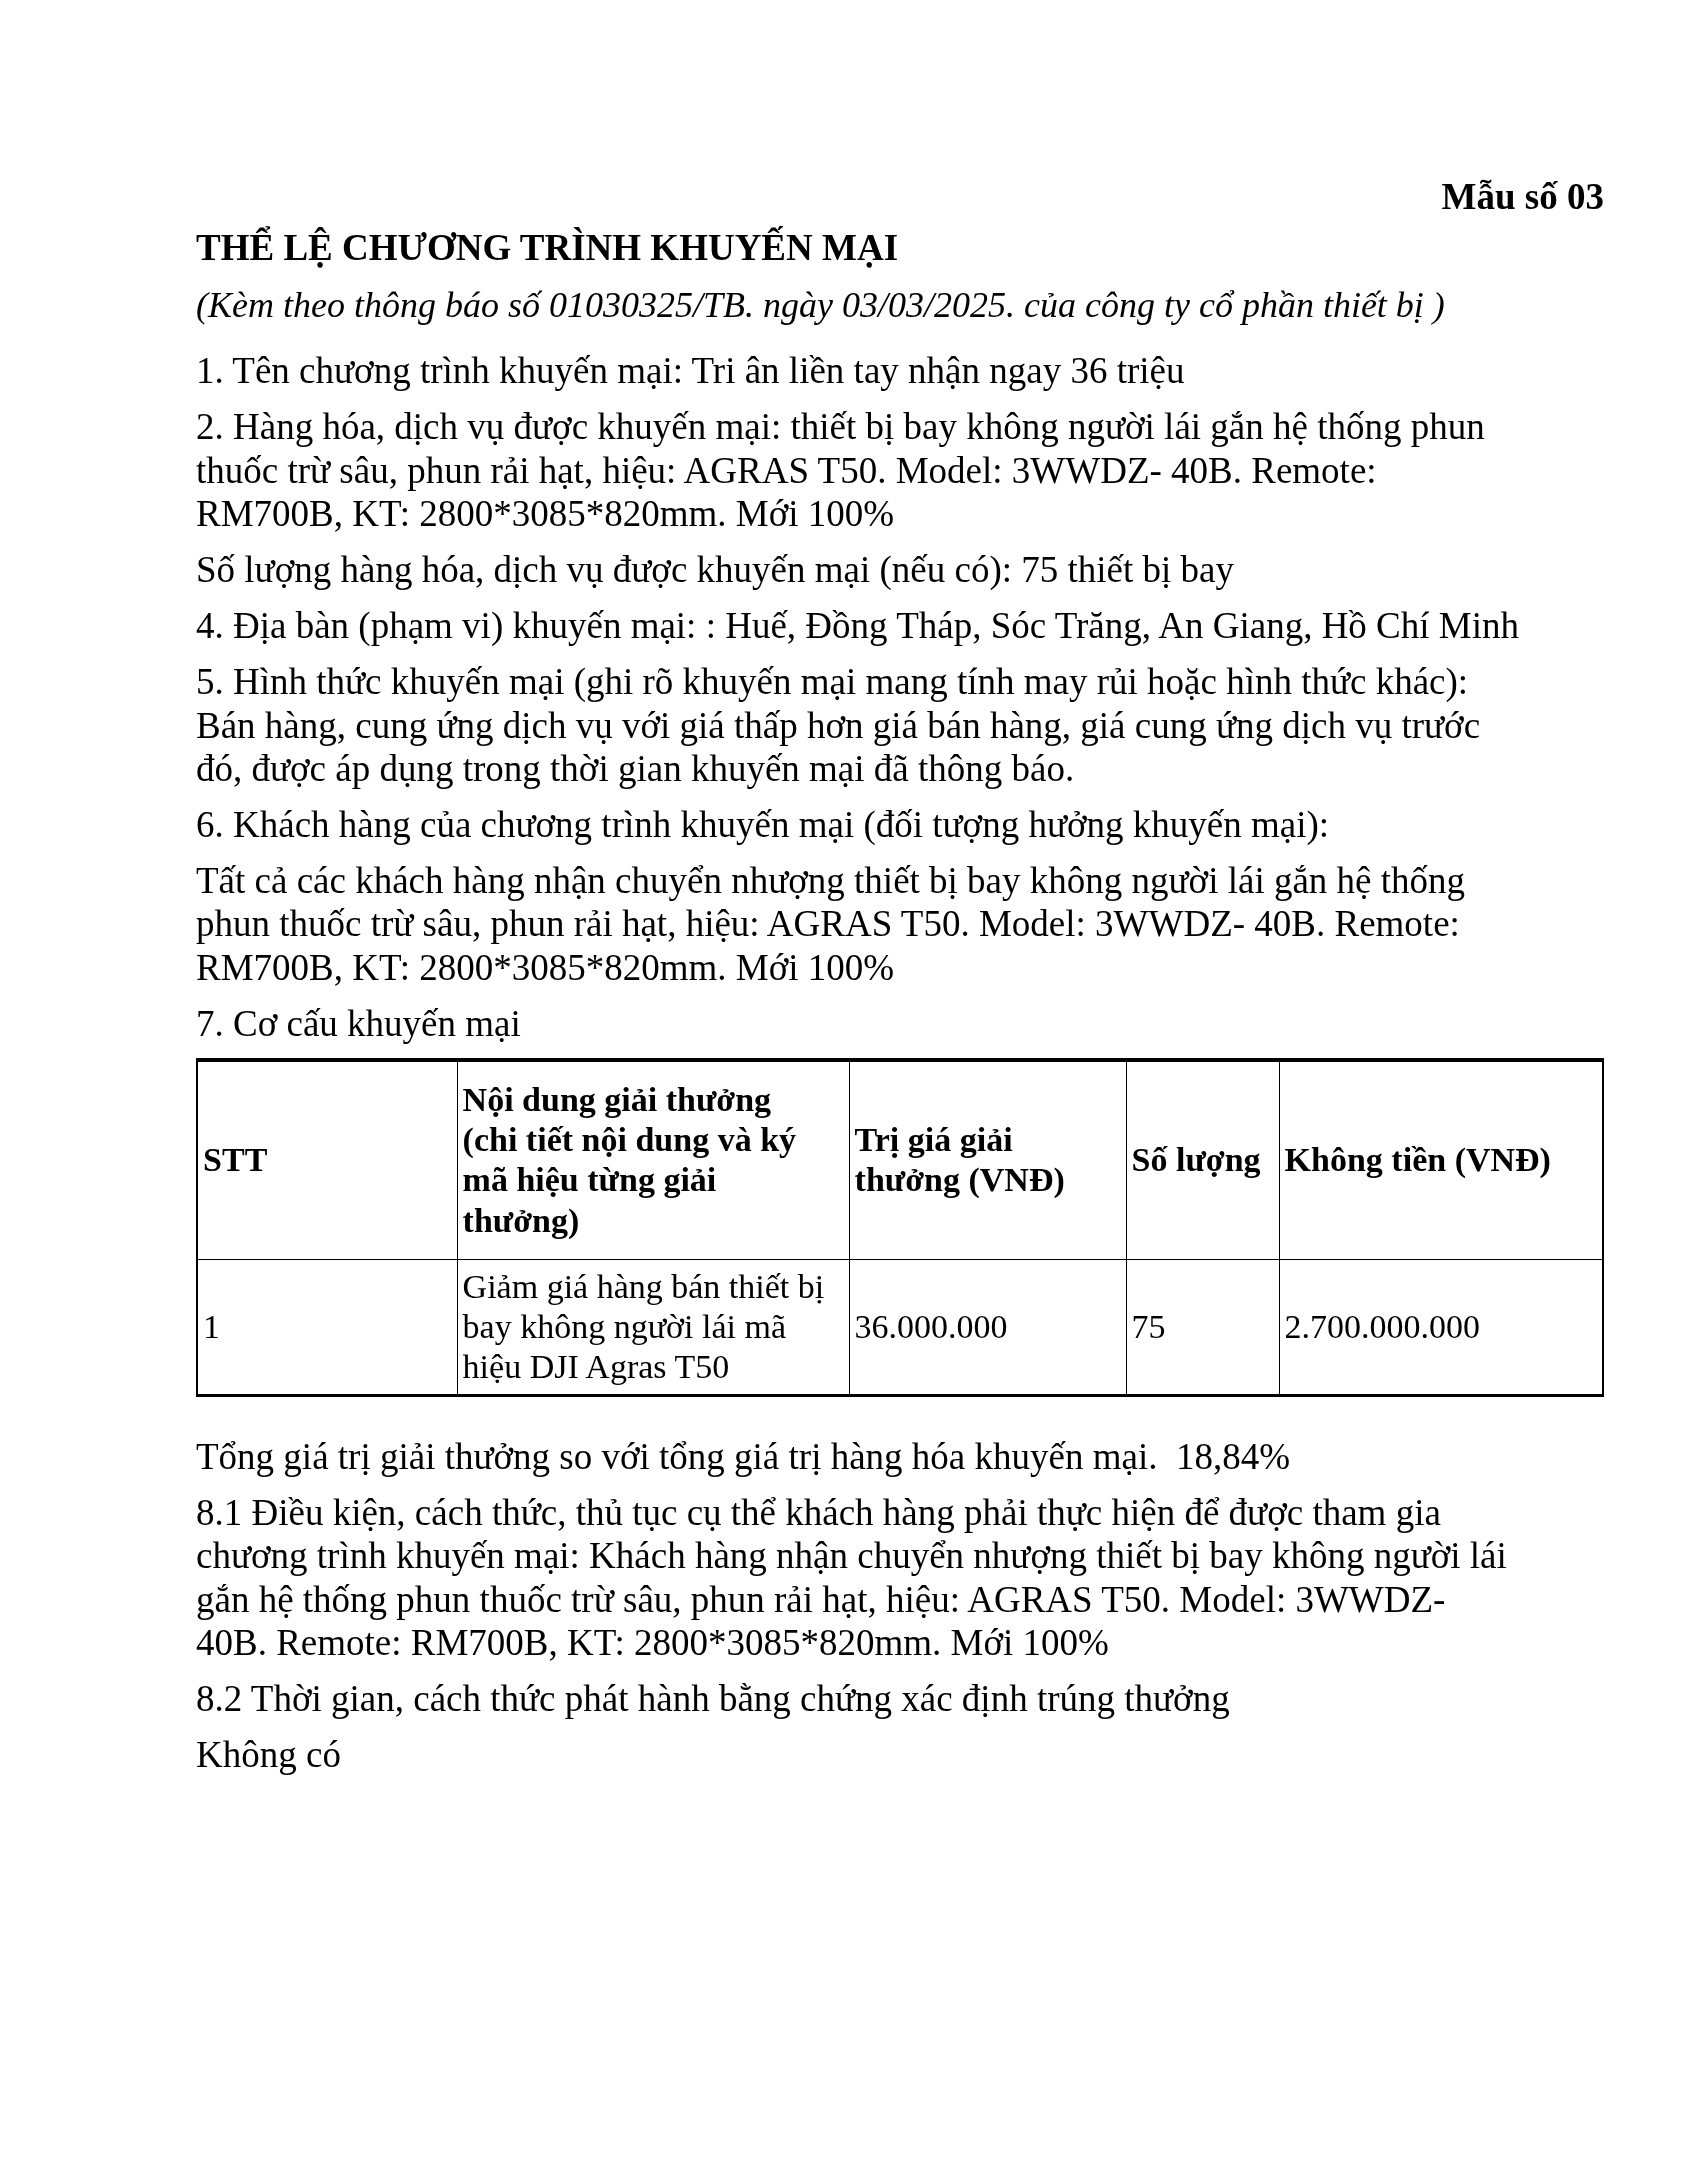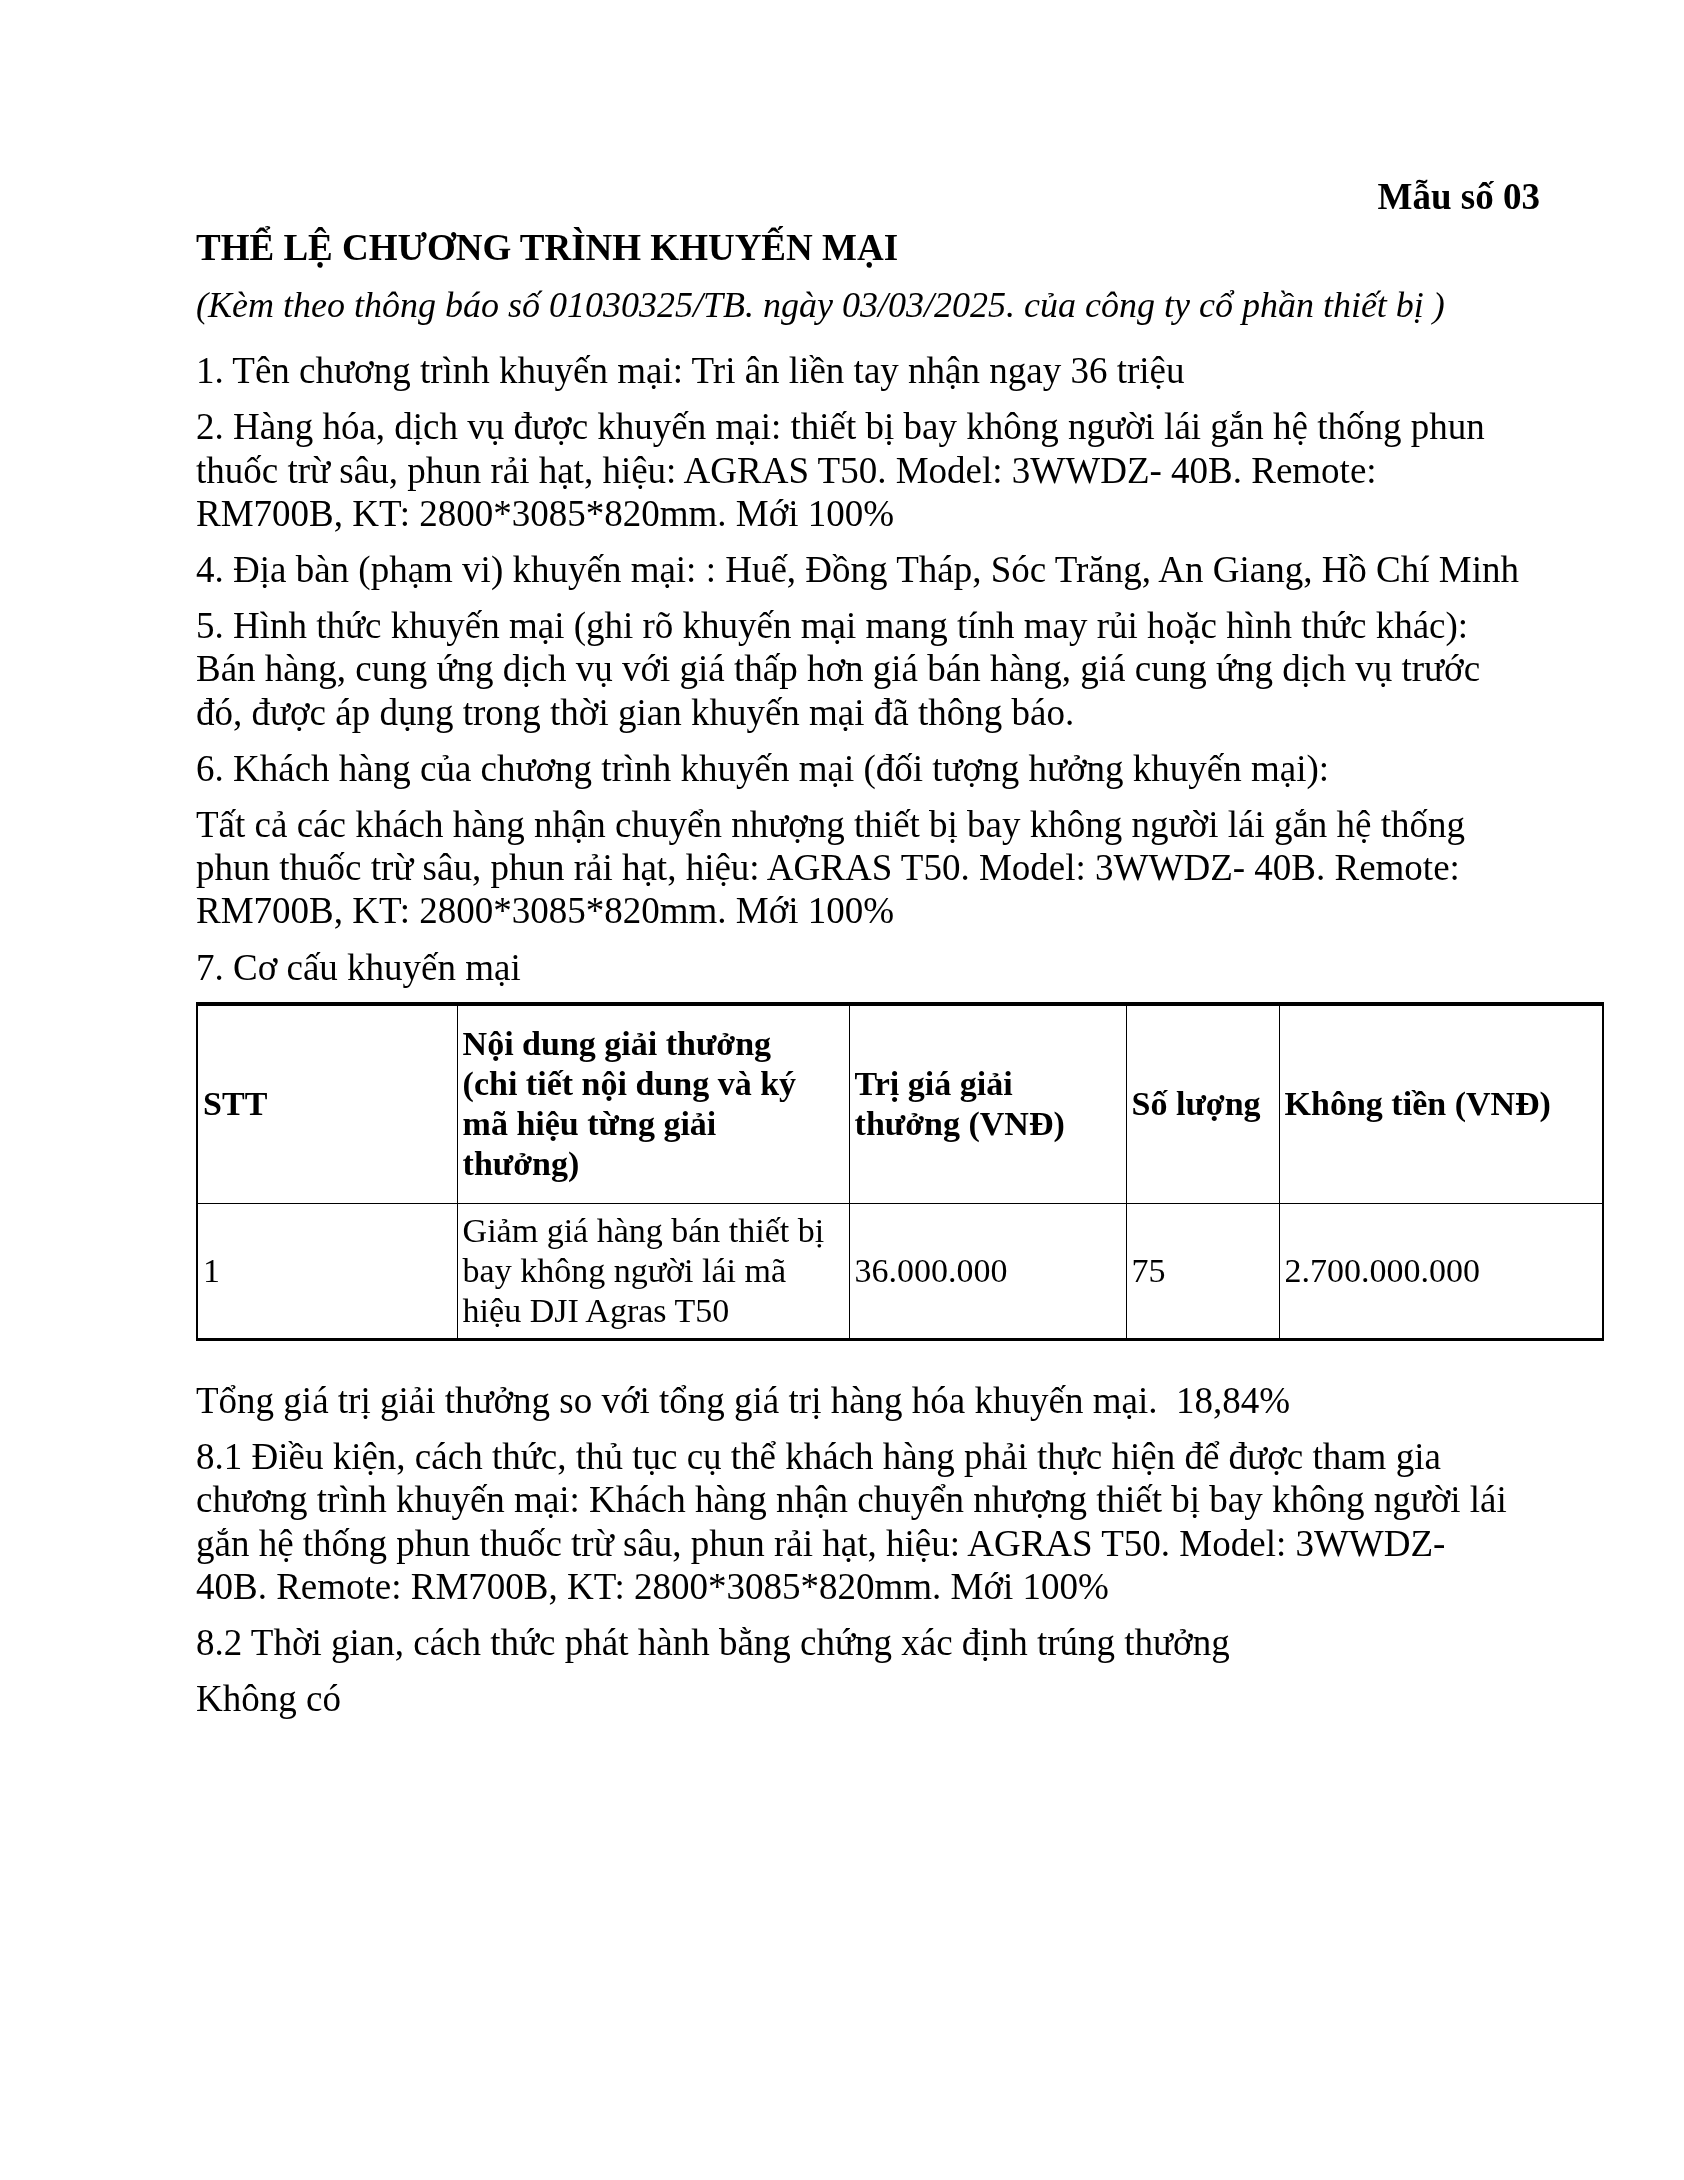--- a/index.html
+++ b/index.html
@@ -9,21 +9,21 @@
   }
   .page {
     position: relative;
     width: 1685px;
     height: 2176px;
     box-sizing: border-box;
     background: #ffffff;
     color: #000000;
     font-family: "Liberation Serif", "DejaVu Serif", serif;
     font-size: 37px;
-    padding: 175px 116px 0 196px;
+    padding: 175px 52px 0 196px;
     overflow: hidden;
   }
   .form-label {
     text-align: right;
     font-weight: bold;
     font-size: 37px;
     padding-right: 29px;
     line-height: 1.2;
     margin: 0;
   }
@@ -78,20 +78,21 @@
 <div class="page">
 
   <p class="form-label">Mẫu số 03</p>
   <h1 class="doc-title">THỂ LỆ CHƯƠNG TRÌNH KHUYẾN MẠI</h1>
   <p class="doc-subtitle">(Kèm theo thông báo số 01030325/TB. ngày 03/03/2025. của công ty cổ phần thiết bị )</p>
 
   <p class="para">1. Tên chương trình khuyến mại: Tri ân liền tay nhận ngay 36 triệu</p>
   <p class="para">2. Hàng hóa, dịch vụ được khuyến mại: thiết bị bay không người lái gắn hệ thống phun
 thuốc trừ sâu, phun rải hạt, hiệu: AGRAS T50. Model: 3WWDZ- 40B. Remote:
 RM700B, KT: 2800*3085*820mm. Mới 100%</p>
+  <p class="para">Số lượng hàng hóa, dịch vụ được khuyến mại (nếu có): 75 thiết bị bay</p>
   <p class="para">4. Địa bàn (phạm vi) khuyến mại: : Huế, Đồng Tháp, Sóc Trăng, An Giang, Hồ Chí Minh</p>
   <p class="para">5. Hình thức khuyến mại (ghi rõ khuyến mại mang tính may rủi hoặc hình thức khác):
 Bán hàng, cung ứng dịch vụ với giá thấp hơn giá bán hàng, giá cung ứng dịch vụ trước
 đó, được áp dụng trong thời gian khuyến mại đã thông báo.</p>
   <p class="para">6. Khách hàng của chương trình khuyến mại (đối tượng hưởng khuyến mại):</p>
   <p class="para">Tất cả các khách hàng nhận chuyển nhượng thiết bị bay không người lái gắn hệ thống
 phun thuốc trừ sâu, phun rải hạt, hiệu: AGRAS T50. Model: 3WWDZ- 40B. Remote:
 RM700B, KT: 2800*3085*820mm. Mới 100%</p>
   <p class="para">7. Cơ cấu khuyến mại</p>
 

